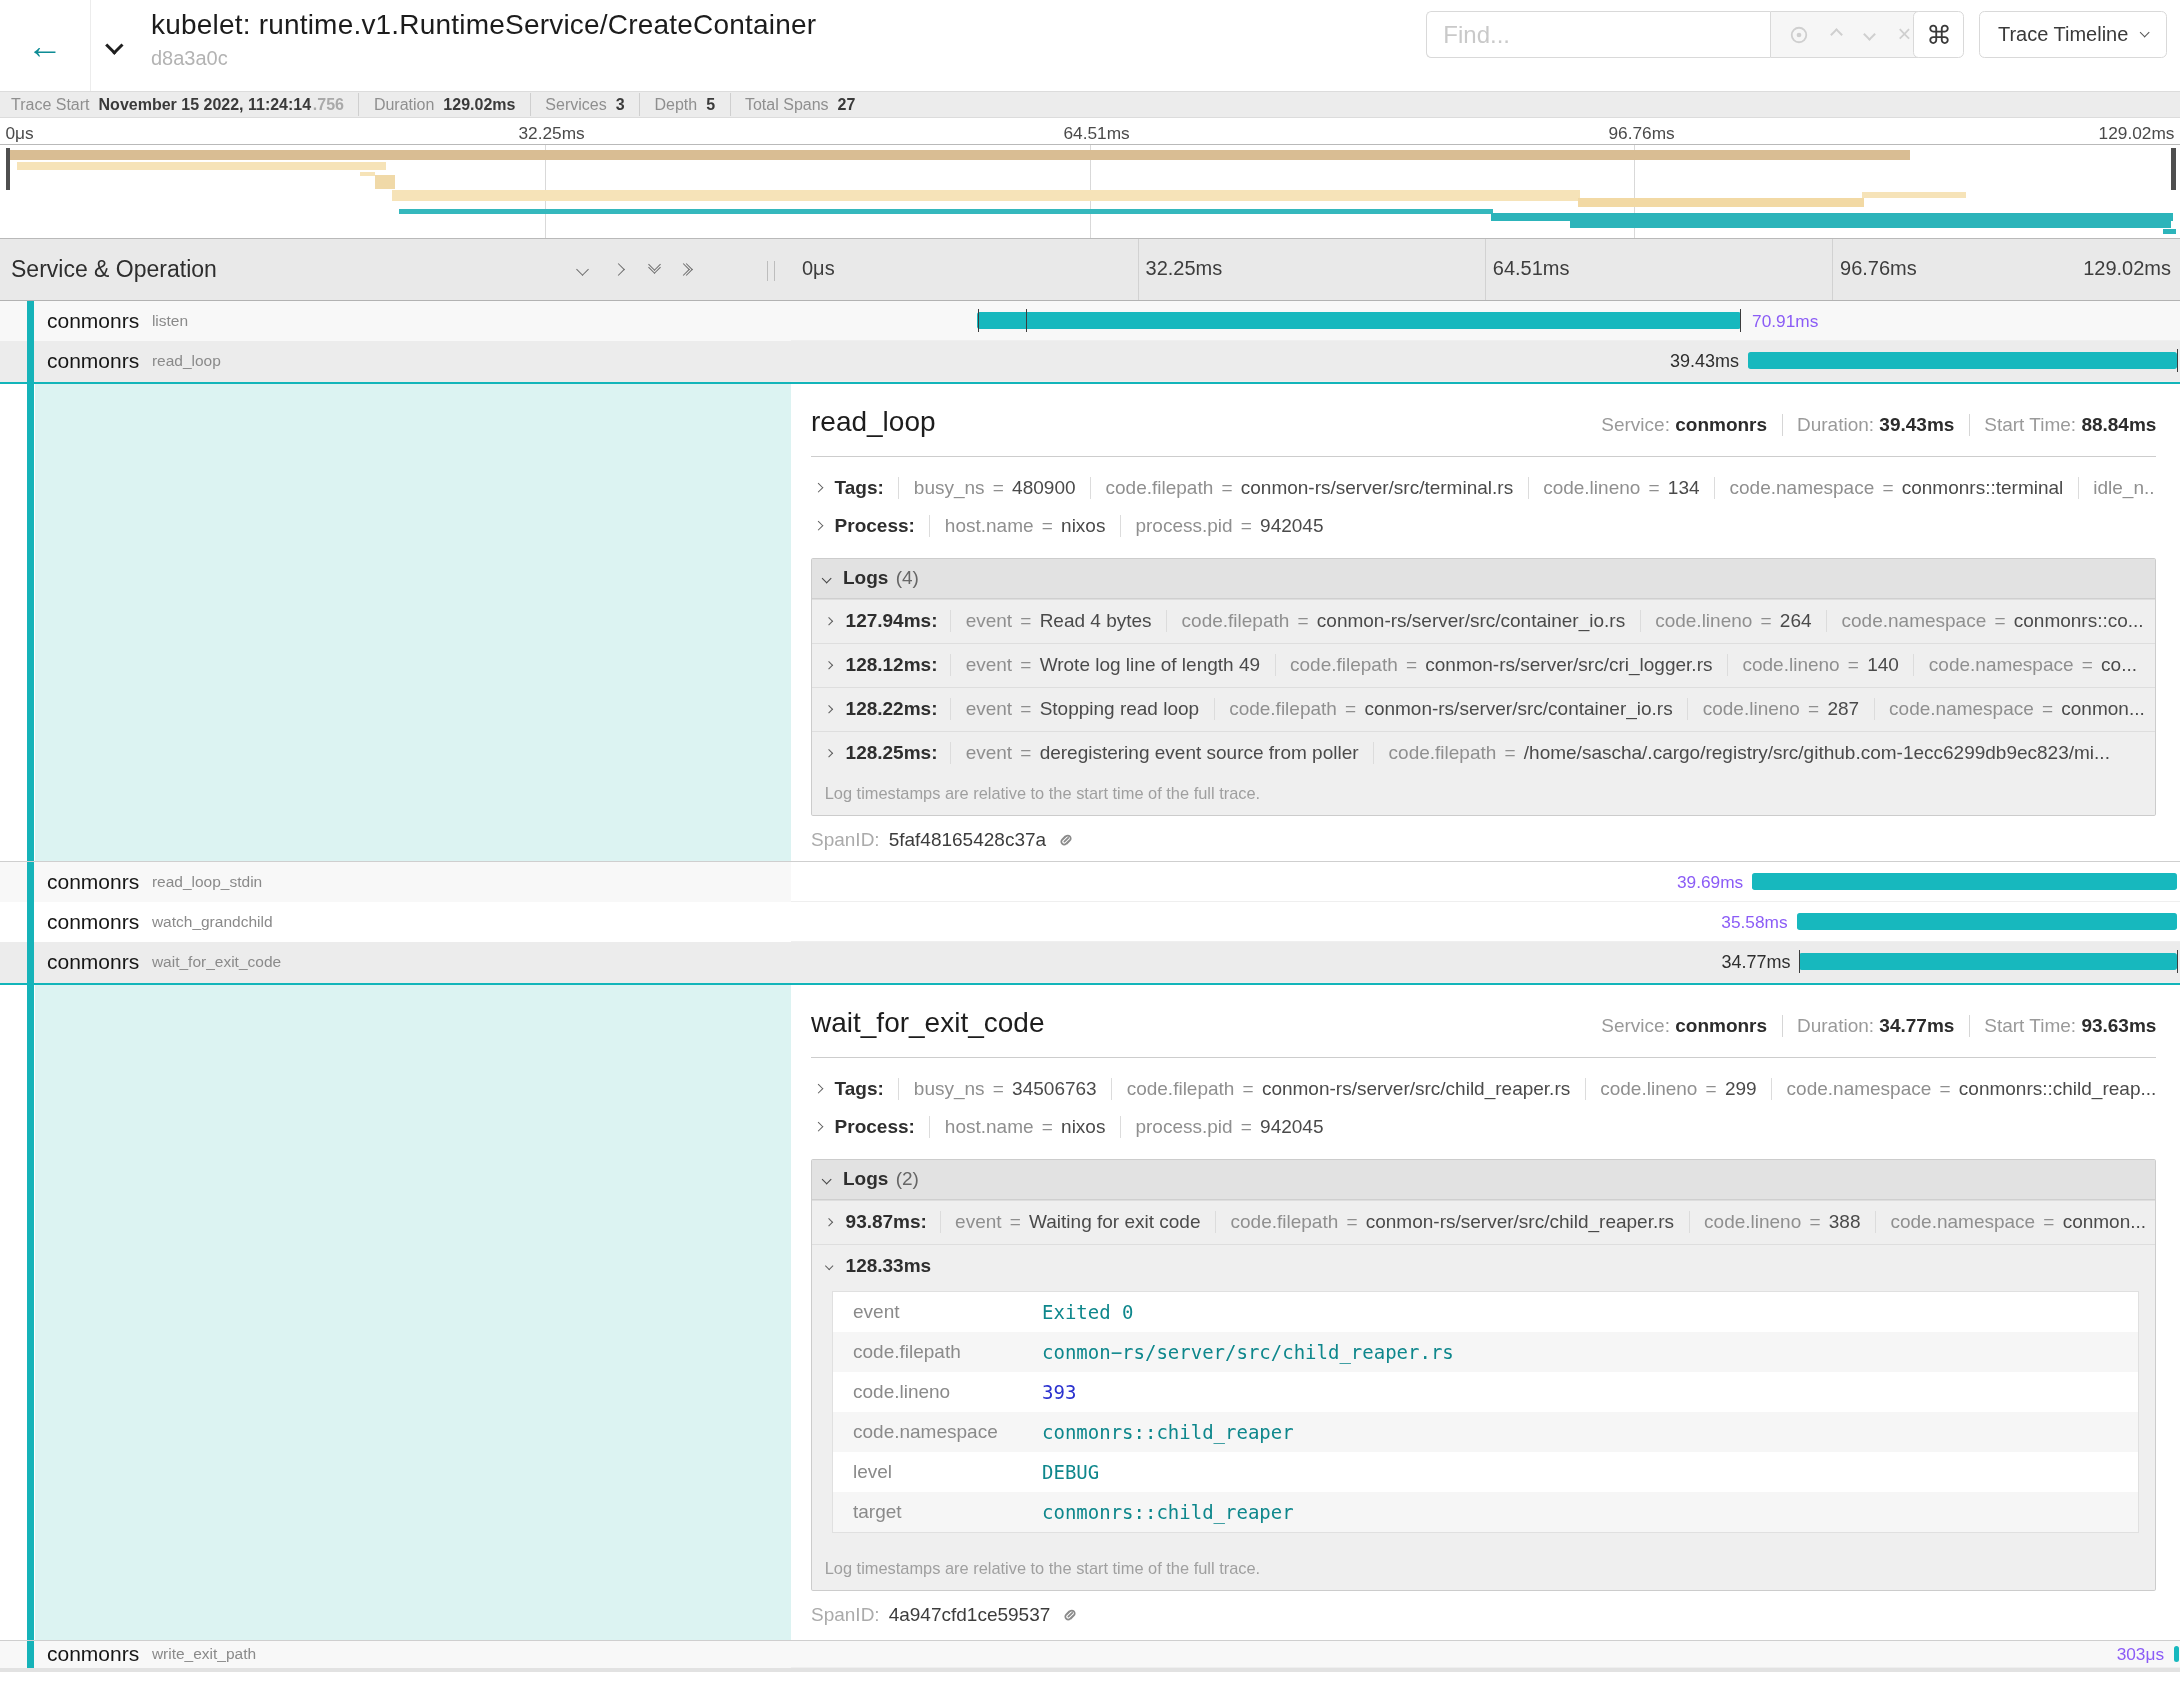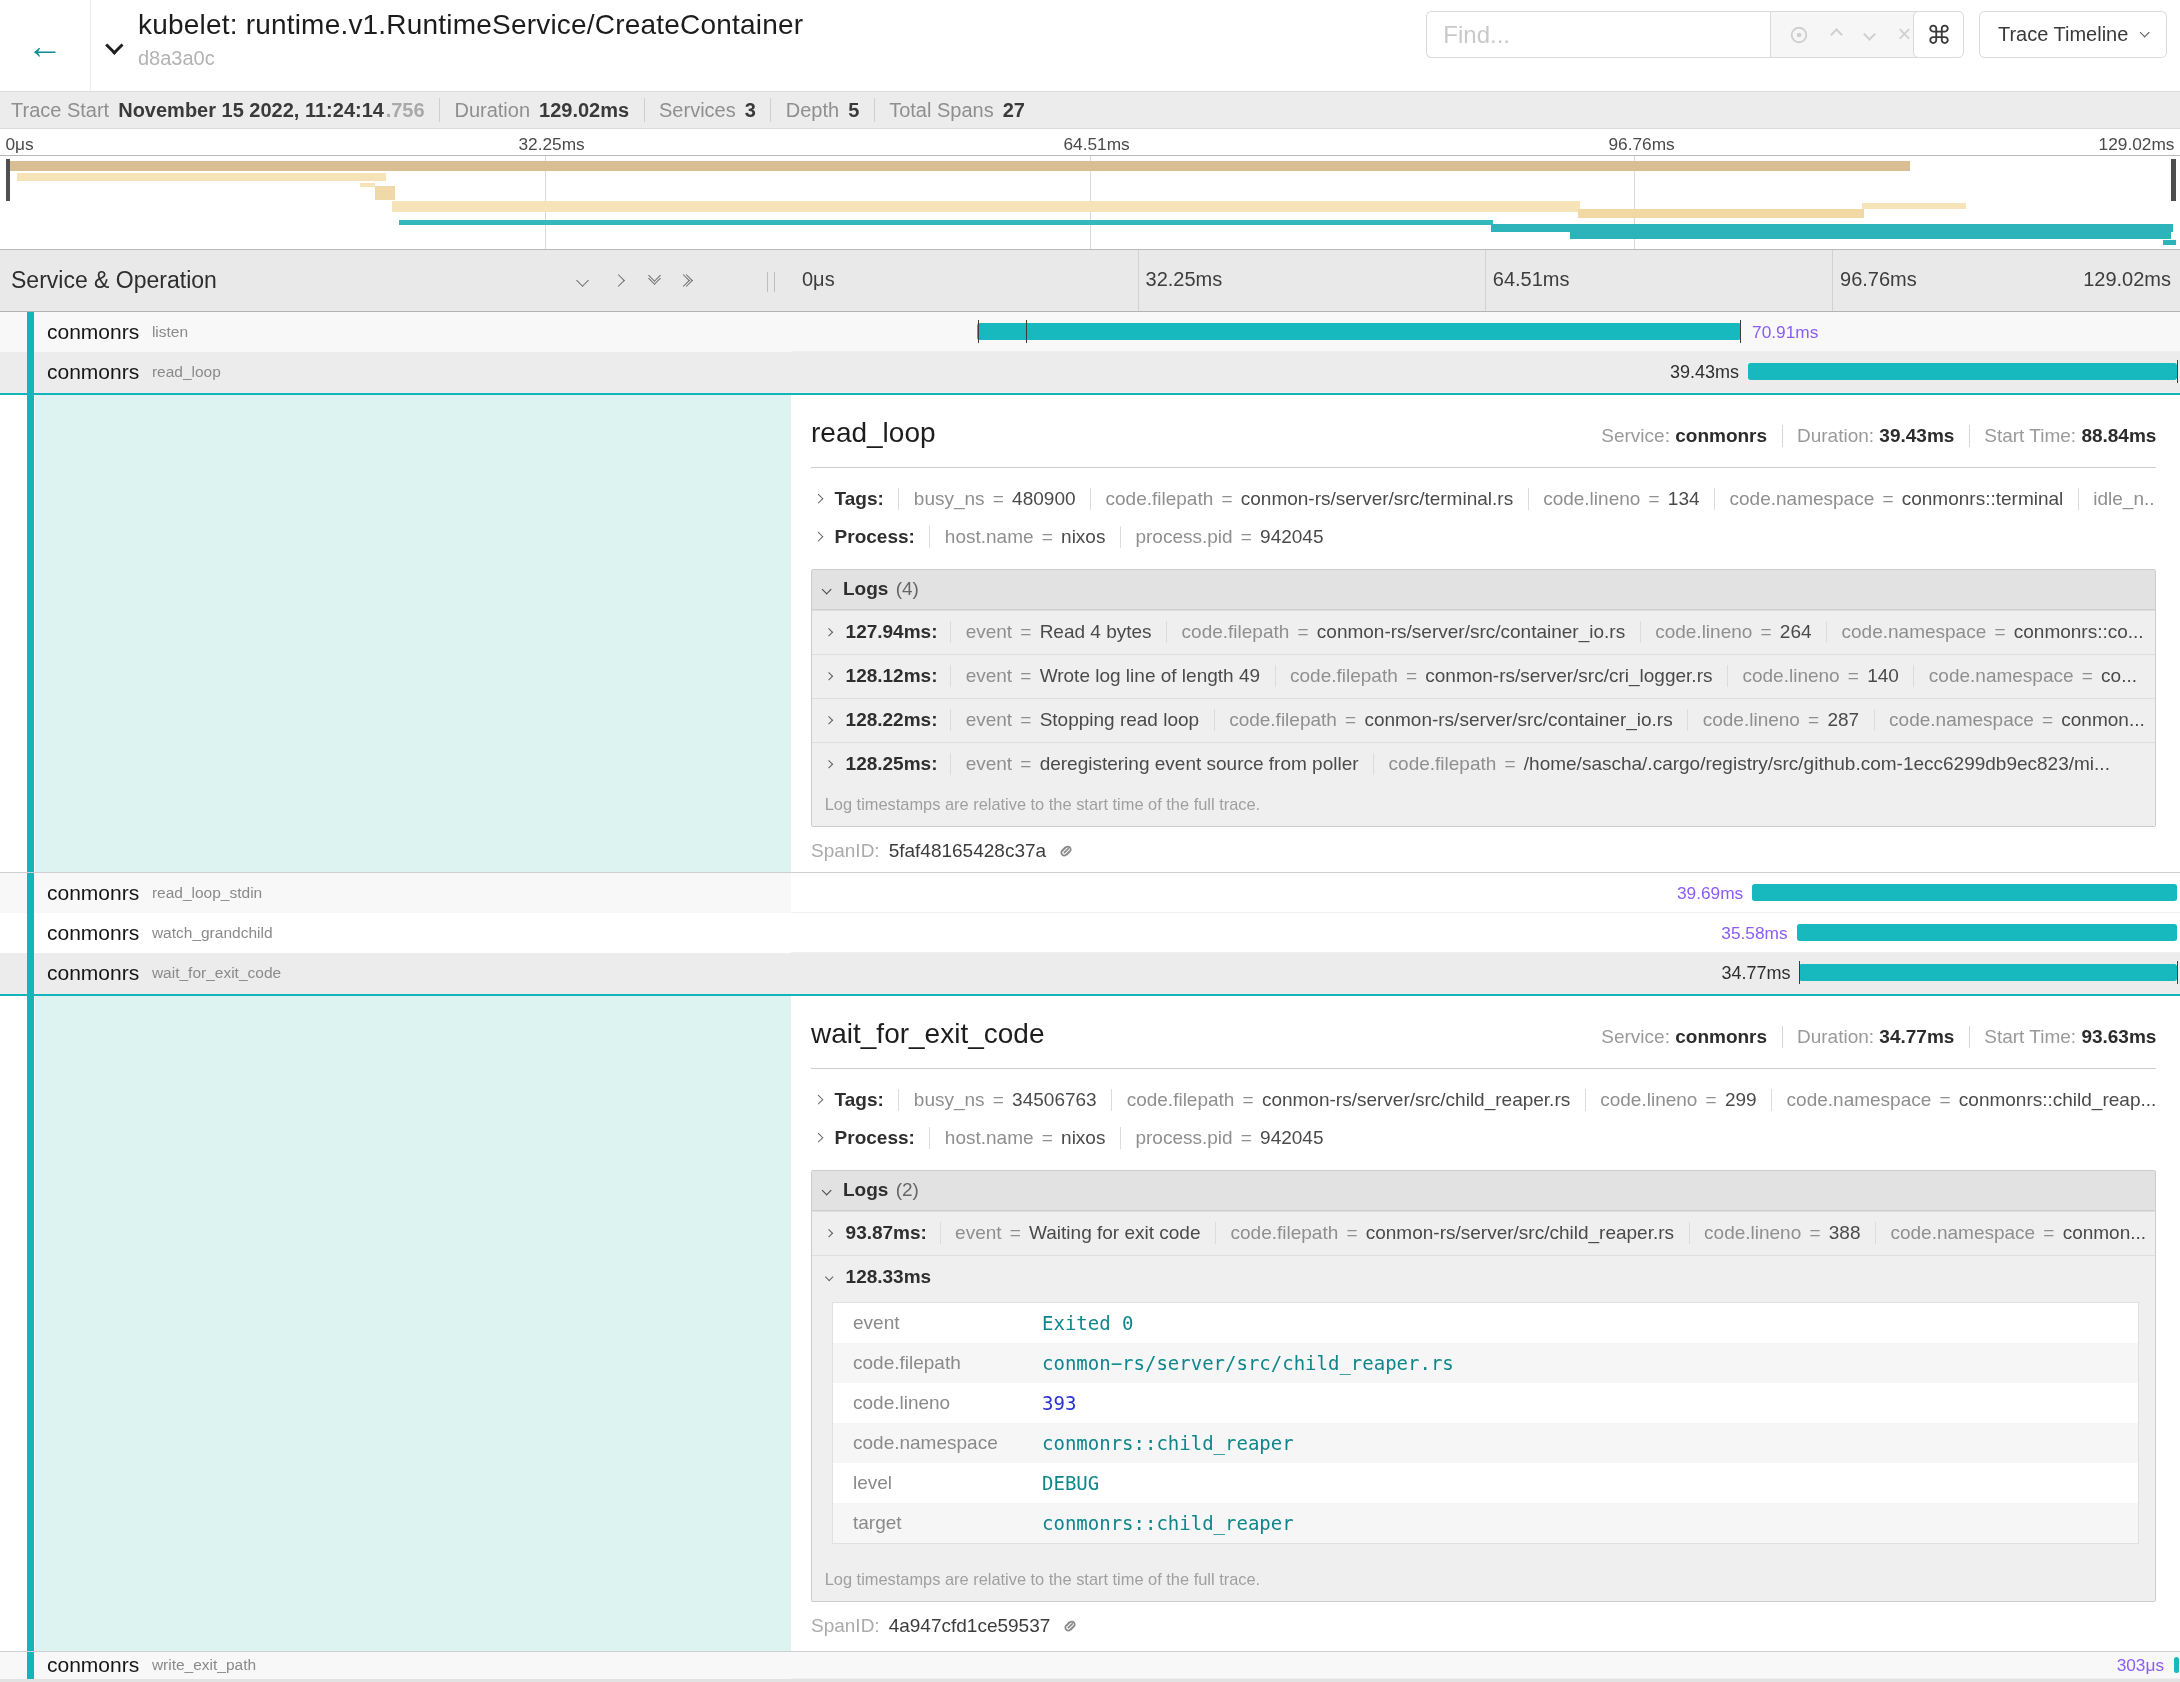--- a/index.html
+++ b/index.html
@@ -12,41 +12,41 @@
   
   .topbar { height:91px; display:flex; align-items:flex-start; position:relative; background:#fff; }
   .back-btn { width:91px; height:91px; display:flex; align-items:center; justify-content:center;
     font-size:36px; color:#0e8c95; cursor:pointer; border-right:0.9px solid #ececec; }
   .collapse-toggle { width:47px; height:91px; display:flex; align-items:center; justify-content:center; cursor:pointer; }
   .chev { display:inline-block; width:10px; height:10px; border-right:2.7px solid #555; border-bottom:2.7px solid #555; }
   .chev.down  { transform:rotate(45deg); }
   .chev.right { transform:rotate(-45deg); }
   .chev.up    { transform:rotate(225deg); }
   .chev.big { width:12.7px; height:12.7px; border-width:3.2px; border-color:#1f1f1f; }
-  .title-block { padding-top:9px; margin-left:0; min-width:0; }
+  .title-block { padding-top:9px; margin-left:13px; min-width:0; }
   .page-title { font-size:28px; font-weight:500; color:#1c1c1c; letter-spacing:0.2px; }
   .page-subtitle { font-size:20px; color:#b3b3b3; margin-top:5.5px; }
   .top-spacer { flex:1; }
   .find-wrap { display:flex; align-items:stretch; height:47px; margin-top:11px; width:473px; }
   .find-input { flex:1; border:0.9px solid #d9d9d9; border-right:none; border-radius:5.5px 0 0 5.5px;
     font-size:24px; padding:0 16.4px; color:#444; outline:none; font-family:"Liberation Sans",sans-serif; }
   .find-input::placeholder { color:#c9c9c9; }
   .find-btns { display:flex; align-items:center; gap:23.6px; padding:0 18px; background:#f6f6f6;
     border:0.9px solid #d9d9d9; border-radius:0 5.5px 5.5px 0; color:#cfcfcf; }
   .find-btns .chev { border-width:2.3px; border-color:#cfcfcf; width:9px; height:9px; }
   .icon-x { font-size:23.6px; color:#cfcfcf; line-height:1; }
   .kbd-btn { width:51px; height:47px; margin:11px 0 0 14.5px; border:0.9px solid #d9d9d9; border-radius:5.5px;
     background:#fff; display:flex; align-items:center; justify-content:center; font-size:25.5px; color:#3a3a3a; cursor:pointer; }
   .view-btn { height:47px; margin:11px 12.7px 0 14.5px; border:0.9px solid #d9d9d9; border-radius:5.5px; background:#fff;
     display:flex; align-items:center; gap:12.7px; padding:0 18px; font-size:20px; color:#3a3a3a; cursor:pointer; }
   .view-btn .chev { width:7.3px; height:7.3px; border-width:1.8px; border-color:#555; margin-top:-3.6px; }
 
   
-  .trace-info { height:38px; background:#ececec; border-top:0.9px solid #dcdcdc; border-bottom:0.9px solid #dcdcdc;
-    display:flex; align-items:center; padding:0 11px; font-size:20px; color:#8f8f8f; }
+  .trace-info { height:27px; background:#ececec; border-top:0.9px solid #dcdcdc; border-bottom:0.9px solid #dcdcdc;
+    display:flex; align-items:center; padding:0 11px; font-size:16px; color:#8f8f8f; }
   .ti-item { display:flex; align-items:baseline; gap:9px; padding:0 14.5px; }
   .ti-item:first-child { padding-left:0; }
   .ti-val { color:#3a3a3a; font-weight:bold; }
   .ti-suffix { color:#a9a9a9; font-weight:bold; margin-left:-7.3px; }
   .ti-div { width:0.9px; height:23.6px; background:#cfcfcf; }
 
   
   .mm-ticks { height:25.5px; position:relative; font-size:17.3px; color:#4a4a4a; background:#fff; }
   .mm-ticks .t0 { position:absolute; left:5.5px;  top:4.5px; }
   .mm-ticks .t1 { position:absolute; left:25%;  top:4.5px; transform:translateX(-40%); }

